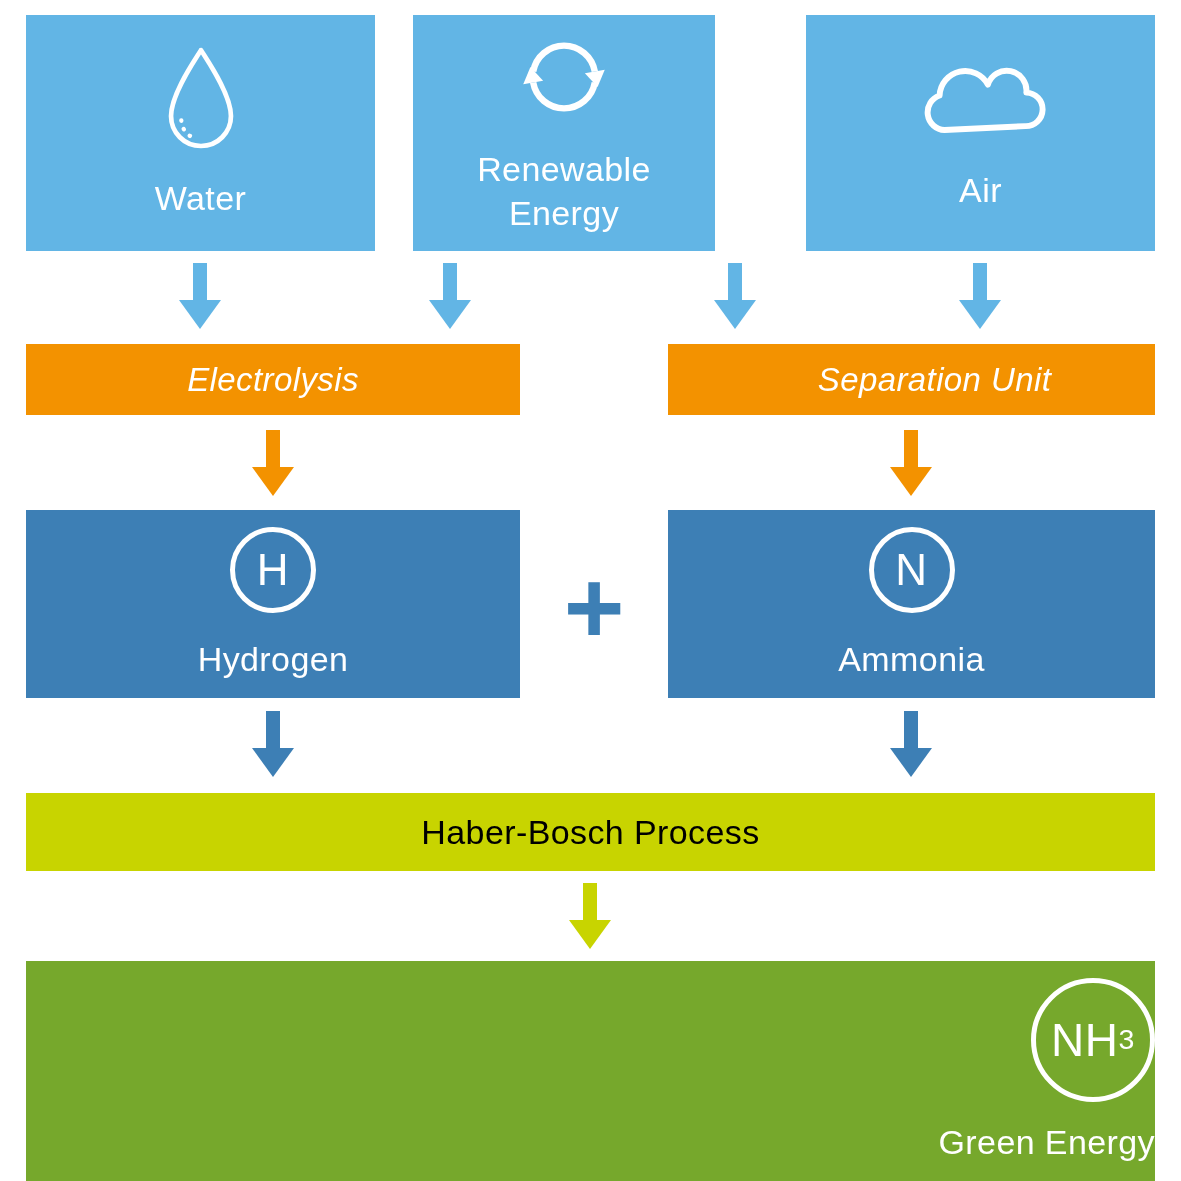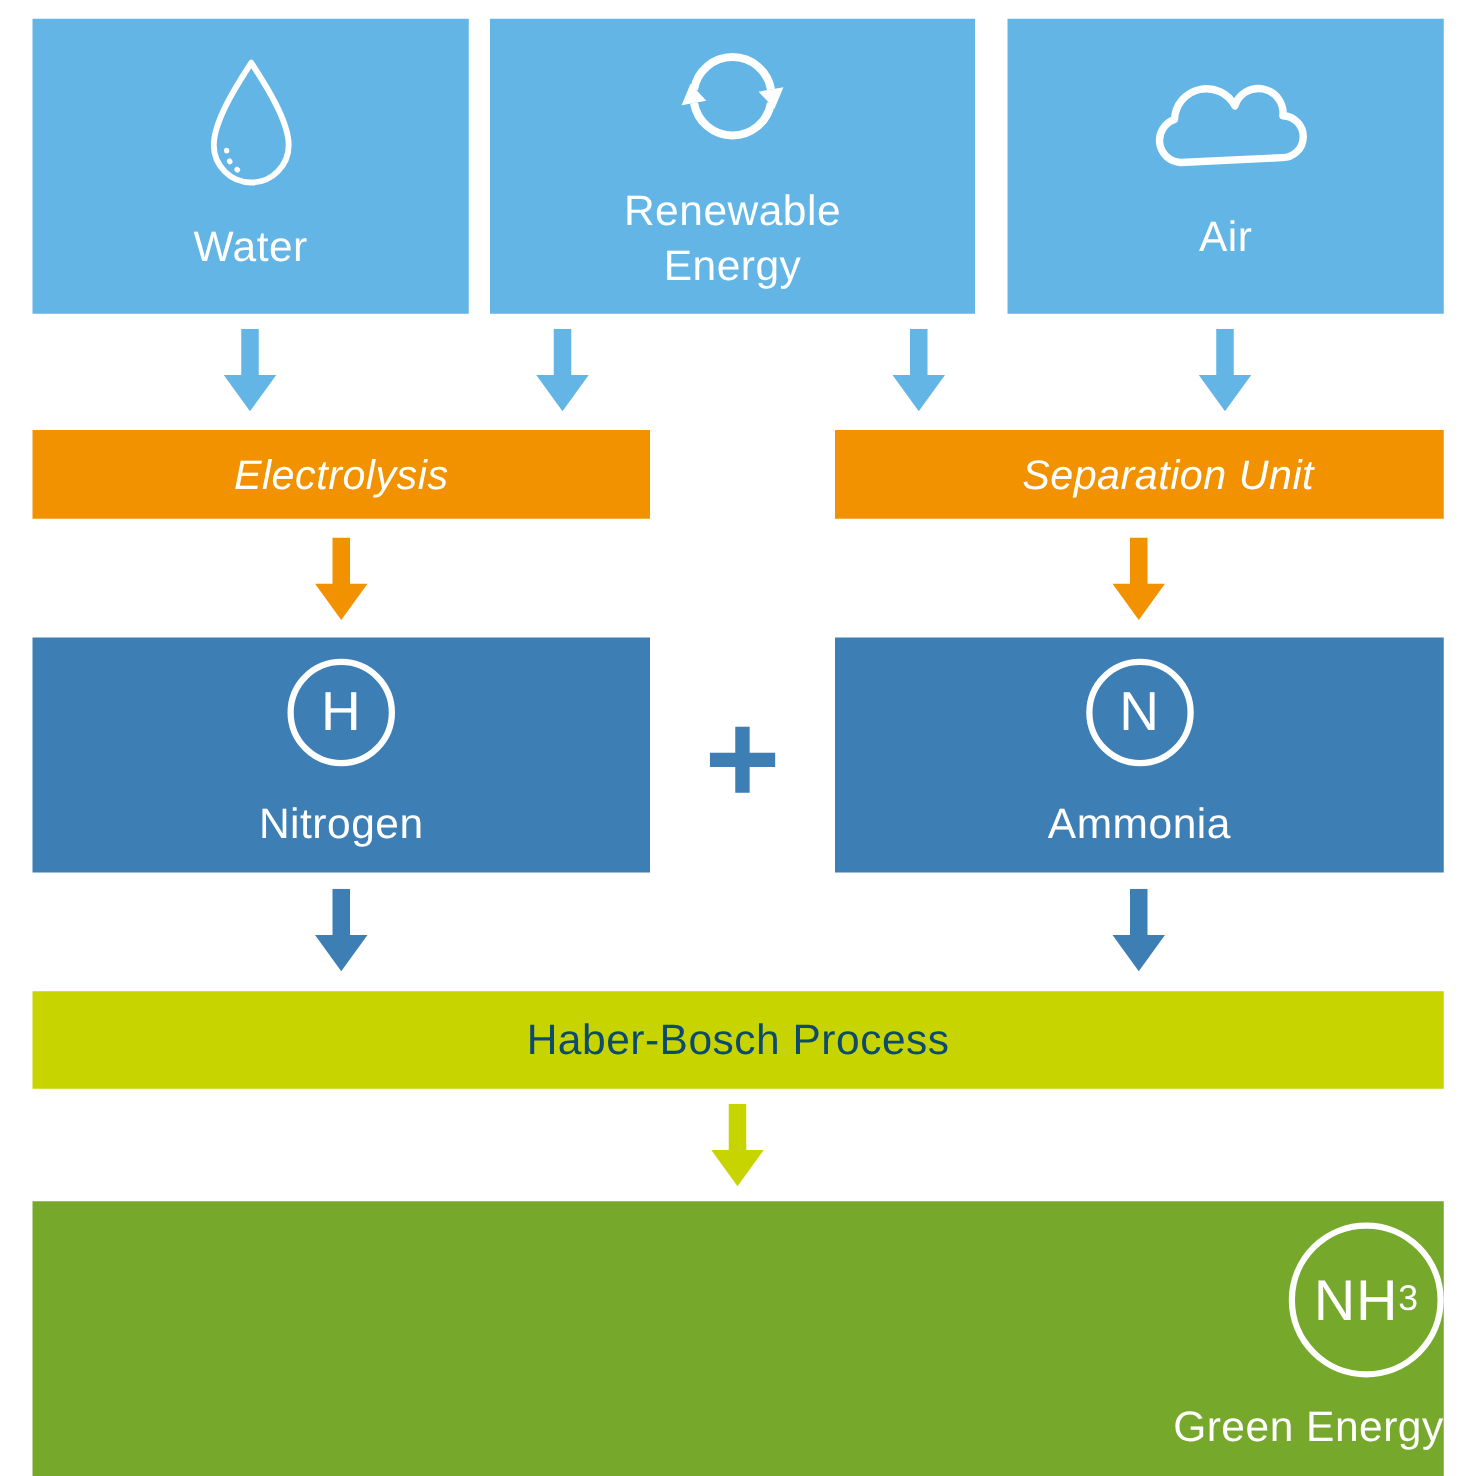--- a/index.html
+++ b/index.html
@@ -16,35 +16,35 @@
     position: absolute;
     display: flex;
     flex-direction: column;
     align-items: center;
     justify-content: center;
     color: #ffffff;
   }
   .input-box  { background: #62b5e5; gap: 24px; }
   .process-box{ background: #f39200; flex-direction: row; font-style: italic; }
   .element-box{ background: #3d7fb5; gap: 24px; }
-  .haber-box  { background: #c8d400; color: #0c4a6e; flex-direction: row; }
+  .haber-box  { background: #c8d400; color: #000000; flex-direction: row; }
   .product-box{ background: #76a82c; gap: 18px; align-items: flex-end; }
 
   .box-label {
     font-size: 34px;
     letter-spacing: 0.4px;
     line-height: 1.3;
     text-align: center;
   }
   .wrap-narrow { max-width: 230px; }
   .process-label { font-size: 33px; letter-spacing: 0.4px; }
 
   
   .pos-water      { left: 26px;  top: 15px;  width: 349px;  height: 236px; gap: 24px; }
-  .pos-renewable  { left: 392px; top: 15px;  width: 388px;  height: 236px; }
+  .pos-renewable  { left: 413px; top: 15px;  width: 302px;  height: 236px; }
   .pos-air        { left: 806px; top: 15px;  width: 349px;  height: 236px; }
   .pos-electro    { left: 26px;  top: 344px; width: 494px;  height: 71px; }
   .pos-separation { left: 668px; top: 344px; width: 487px;  height: 71px; padding-left: 46px; }
   .pos-hydrogen   { left: 26px;  top: 510px; width: 494px;  height: 188px; }
   .pos-nitrogen   { left: 668px; top: 510px; width: 487px;  height: 188px; }
   .pos-haber      { left: 26px;  top: 793px; width: 1129px; height: 78px; }
   .pos-product    { left: 26px;  top: 961px; width: 1129px; height: 220px; }
 
   .symbol-circle {
     width: 86px; height: 86px;
@@ -148,21 +148,21 @@
       <use href="#arrow-shape"></use>
     </svg>
   <svg class="arrow ar-orange" style="left:889px;top:430px">
       <use href="#arrow-shape"></use>
     </svg>
 
   <div class="box element-box pos-hydrogen">
     <div class="symbol-circle">
       <span>H</span>
     </div>
-    <div class="box-label">Nitrogen</div>
+    <div class="box-label">Hydrogen</div>
   </div>
 
   <div class="plus-operator">+</div>
 
   <div class="box element-box pos-nitrogen">
     <div class="symbol-circle">
       <span>N</span>
     </div>
     <div class="box-label">Ammonia</div>
   </div>

